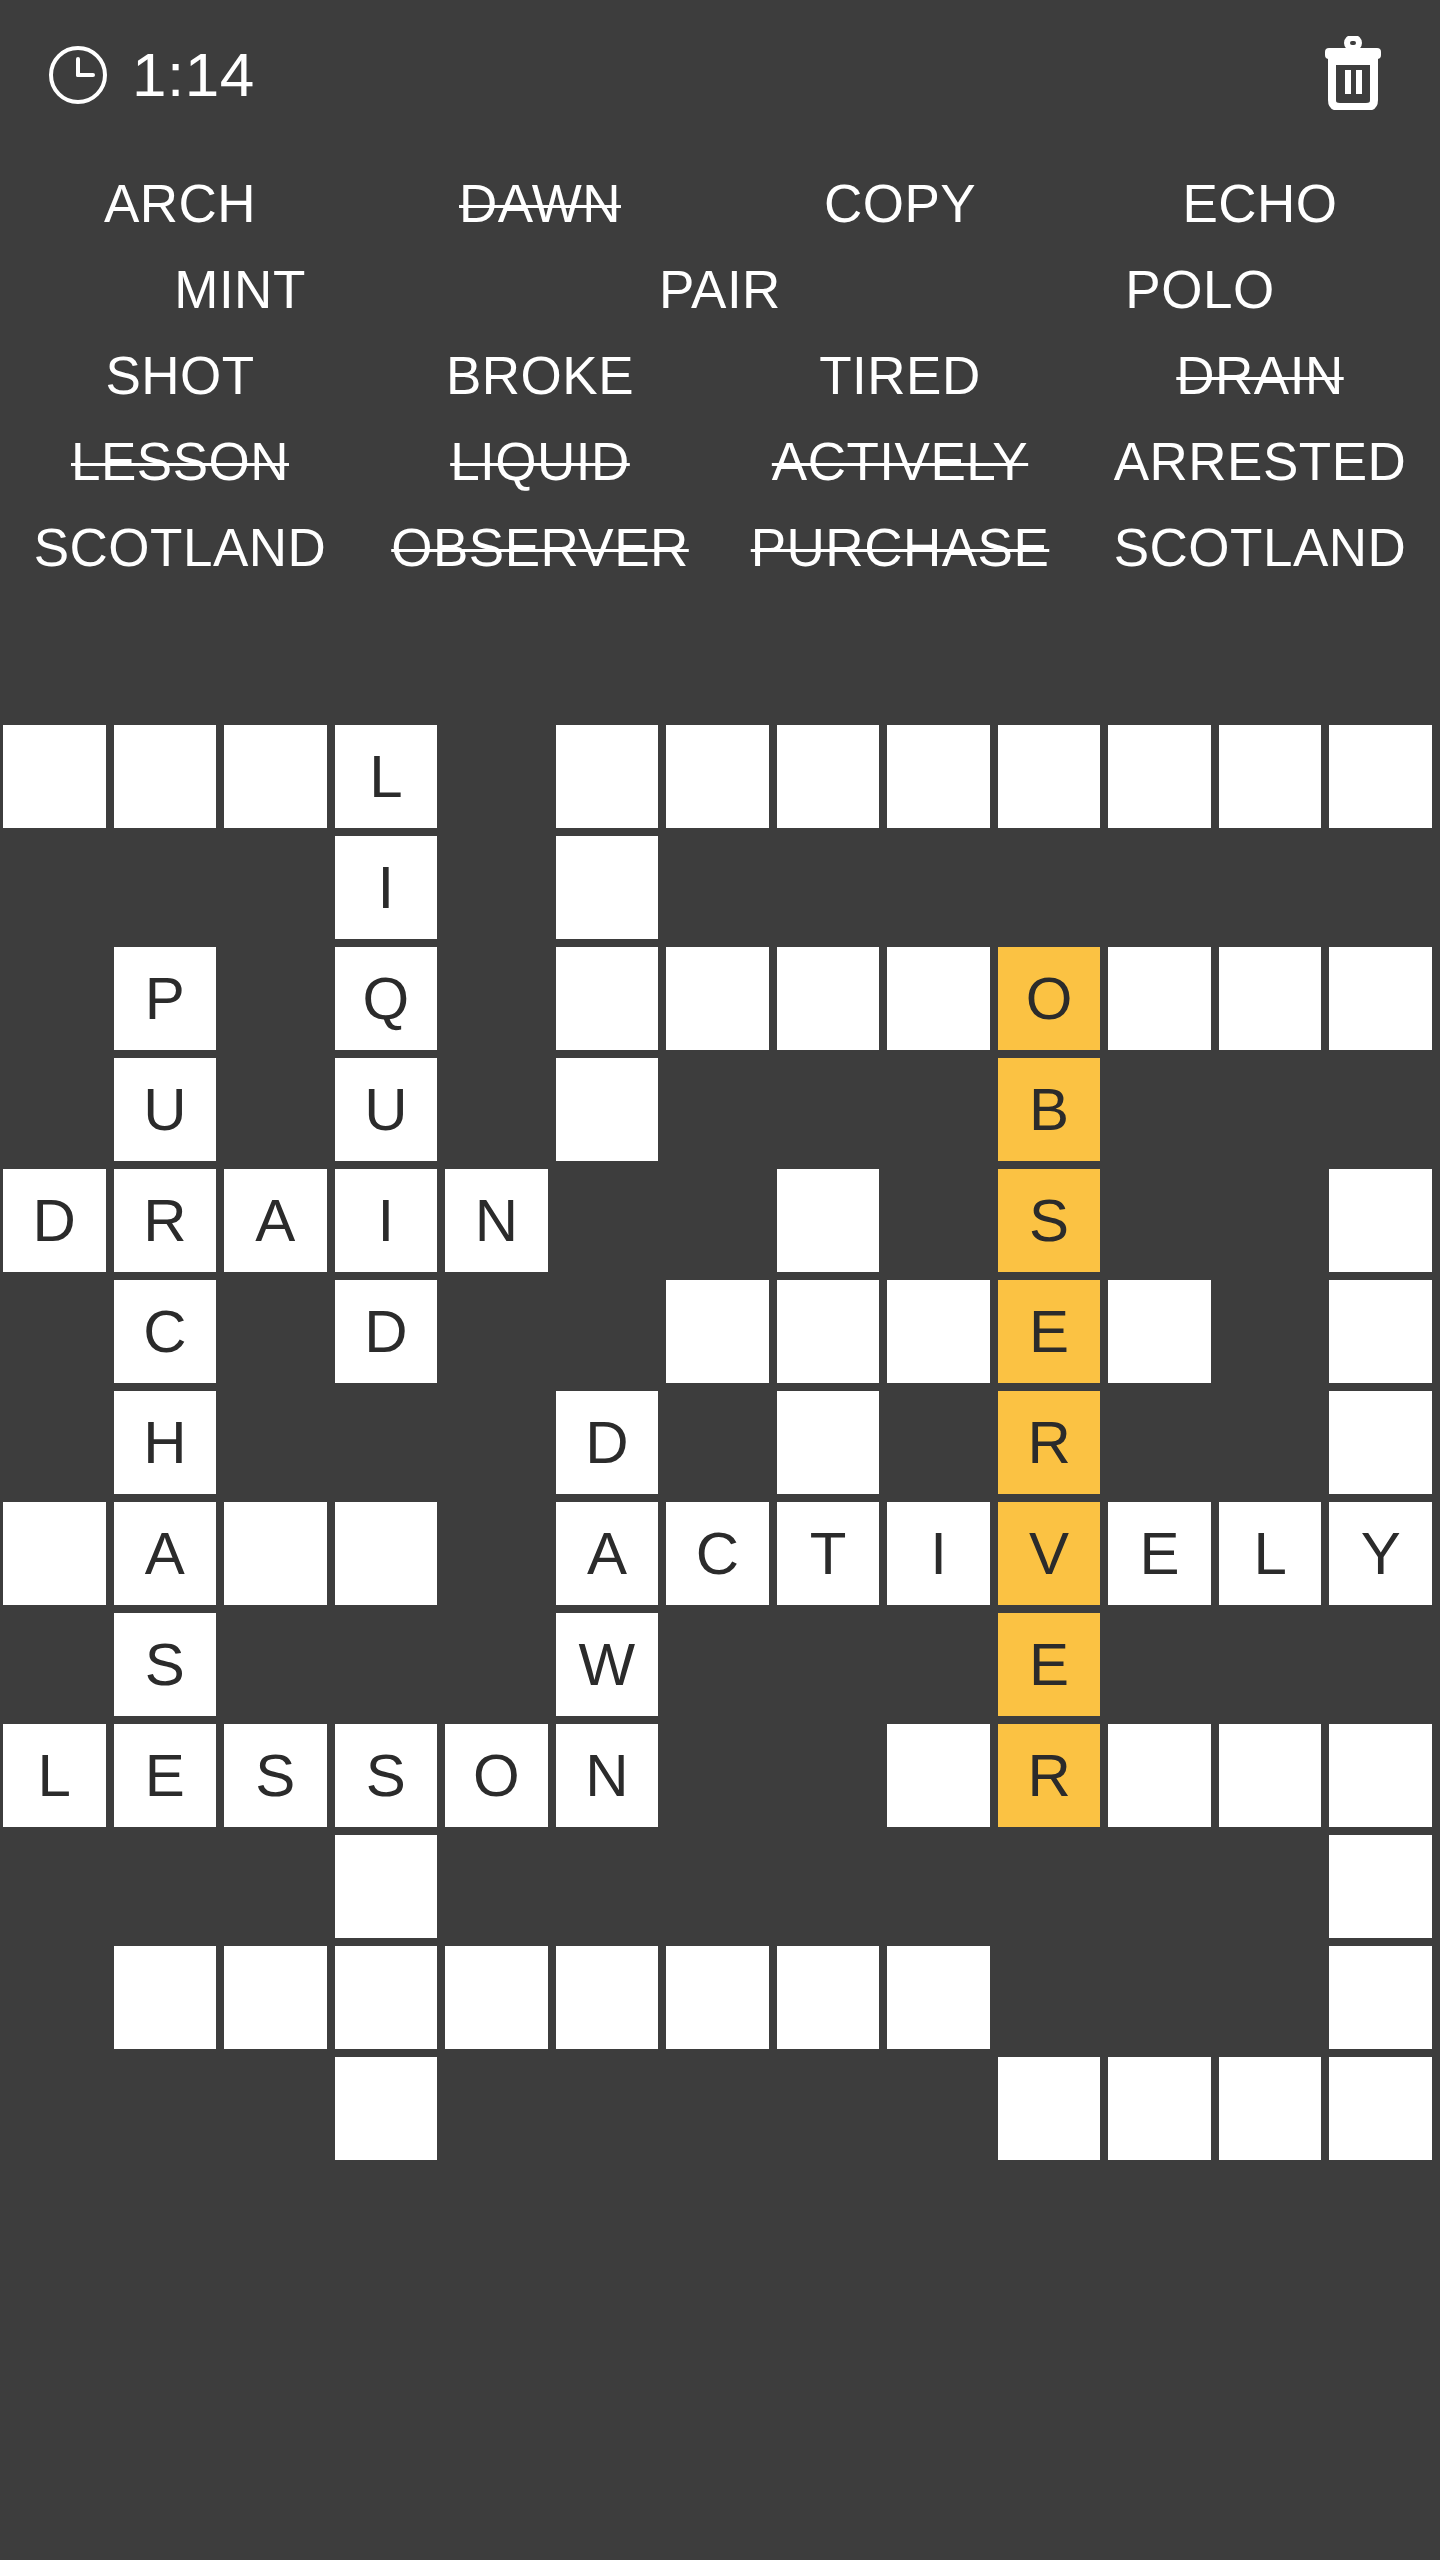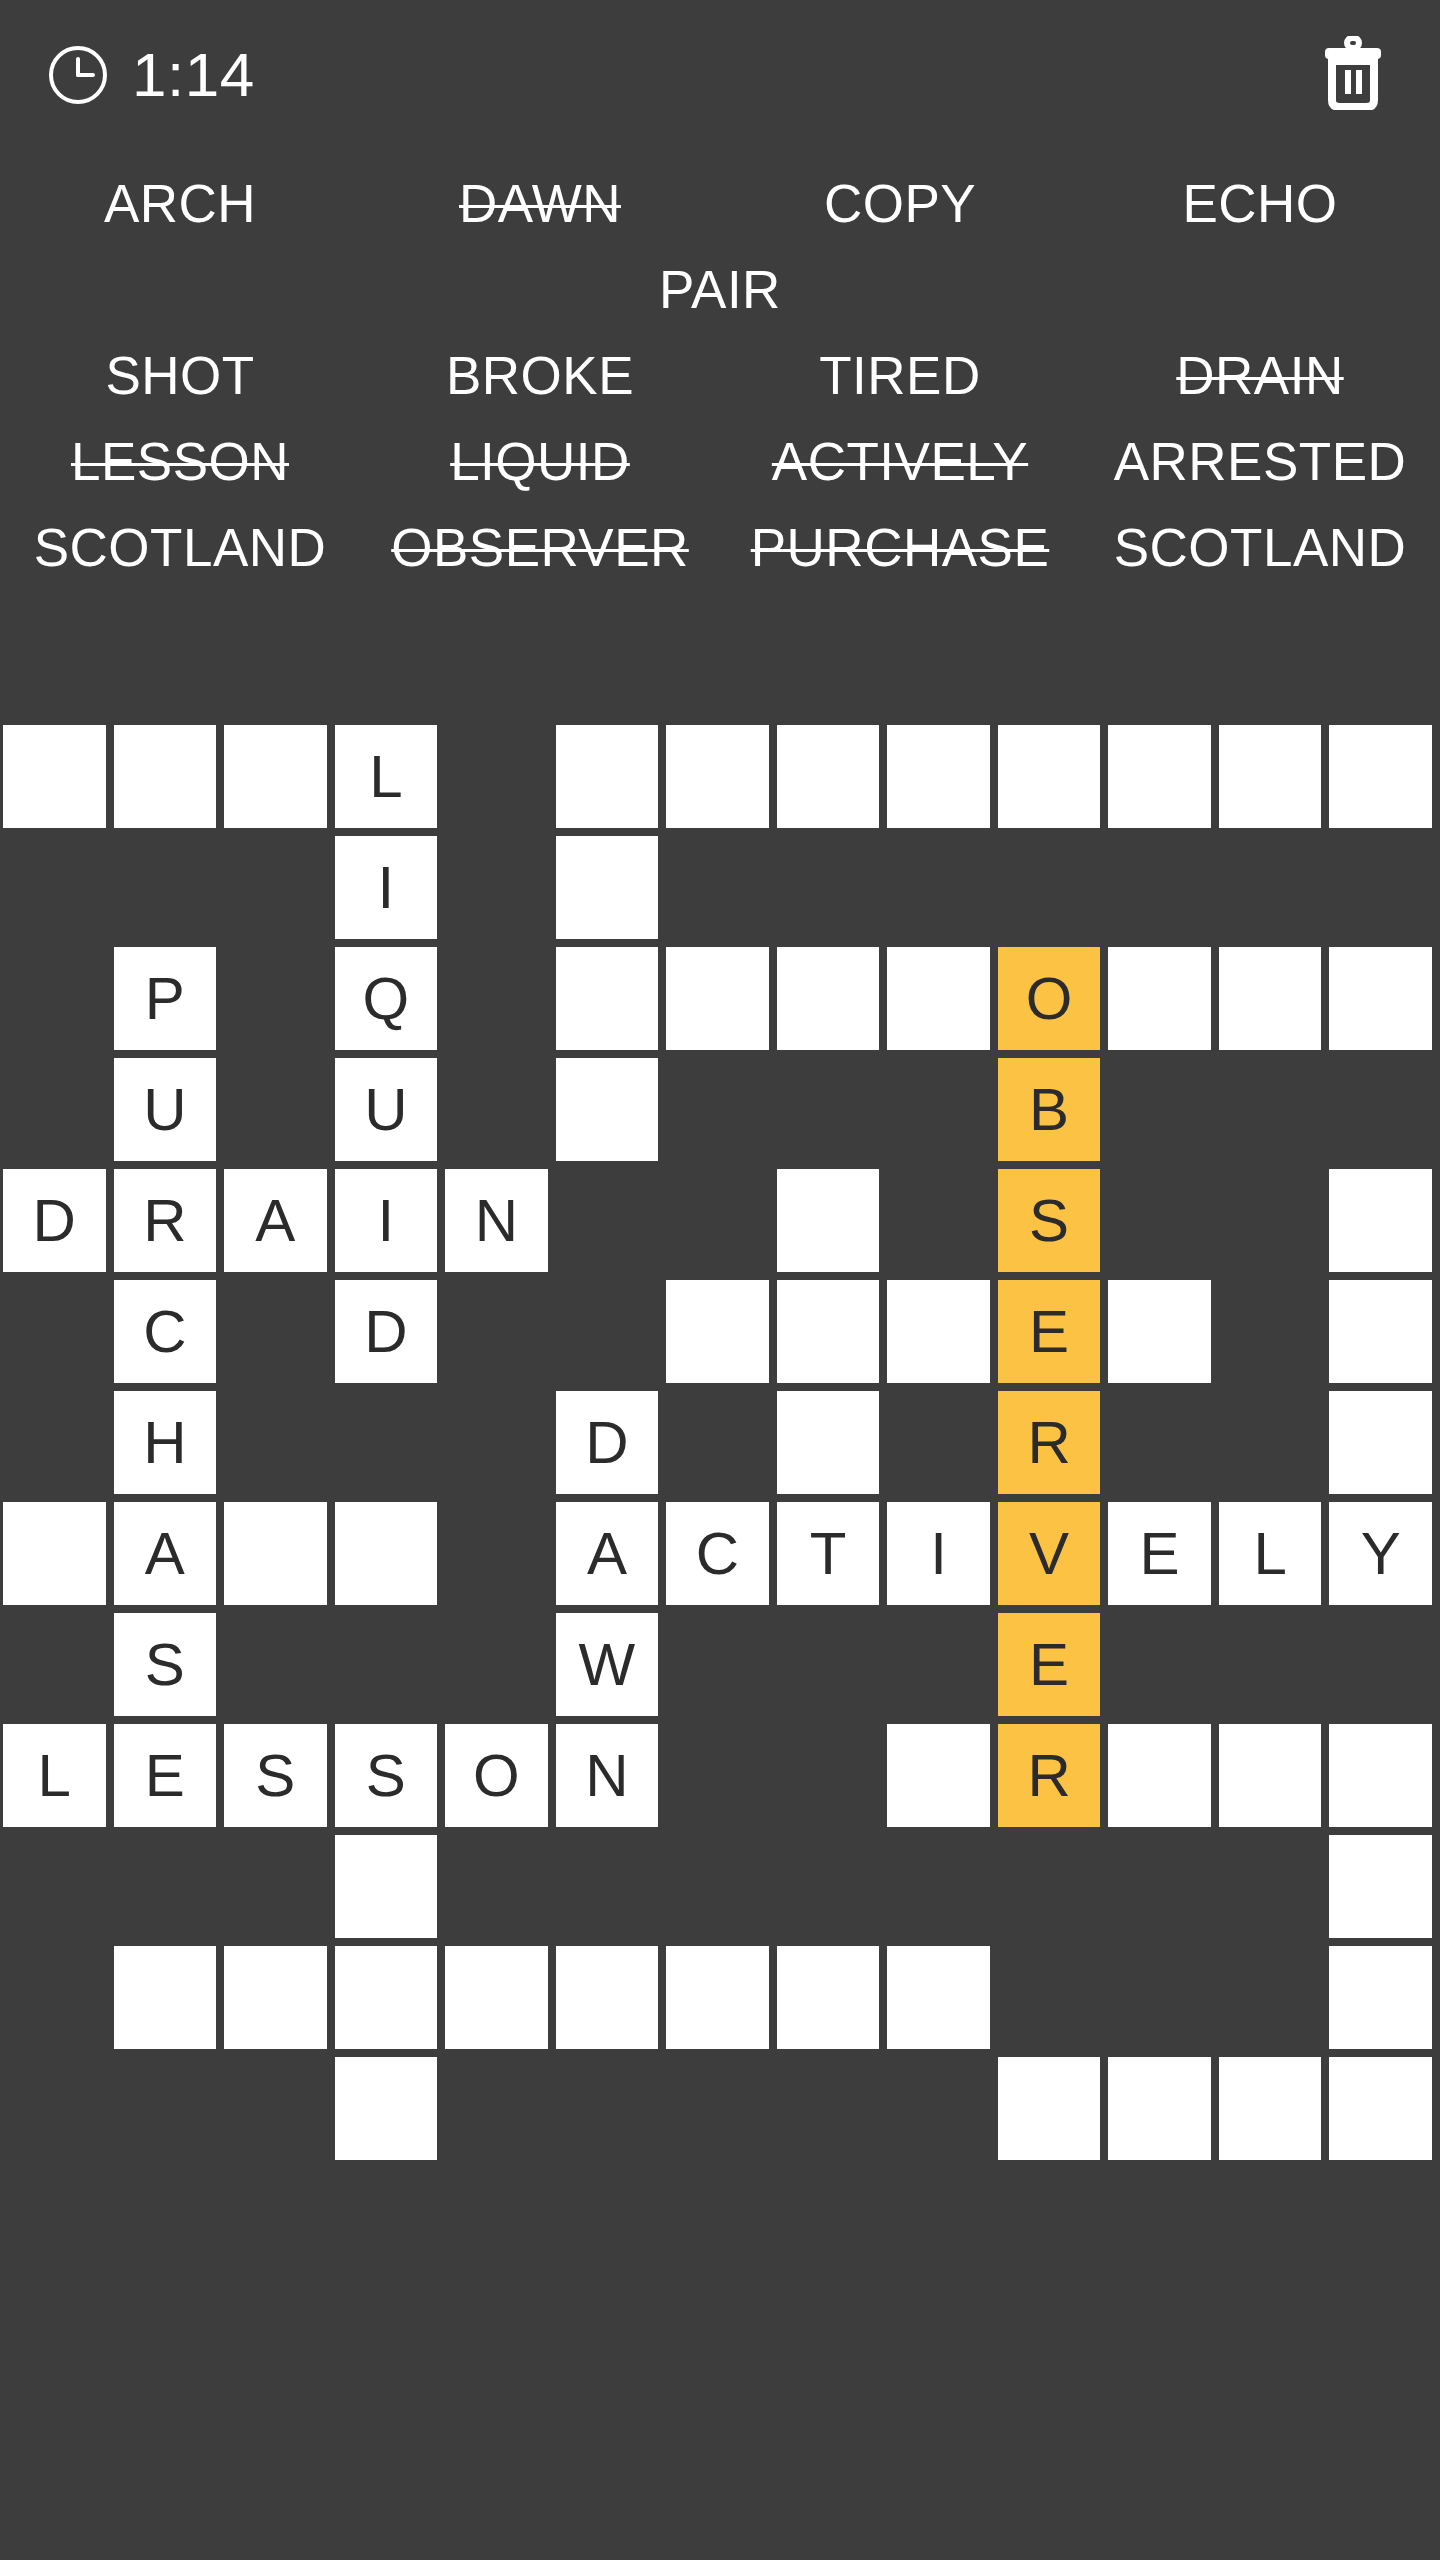--- a/index.html
+++ b/index.html
@@ -142,21 +142,23 @@
   </div>
 
   <div class="word-list">
       <div class="word-row">
         <div class="word-cell">ARCH</div>
         <div class="word-cell found">DAWN</div>
         <div class="word-cell">COPY</div>
         <div class="word-cell">ECHO</div>
       </div>
       <div class="word-row">
+        <div class="word-cell">MINT</div>
         <div class="word-cell">PAIR</div>
+        <div class="word-cell">POLO</div>
       </div>
       <div class="word-row">
         <div class="word-cell">SHOT</div>
         <div class="word-cell">BROKE</div>
         <div class="word-cell">TIRED</div>
         <div class="word-cell found">DRAIN</div>
       </div>
       <div class="word-row">
         <div class="word-cell found">LESSON</div>
         <div class="word-cell found">LIQUID</div>

